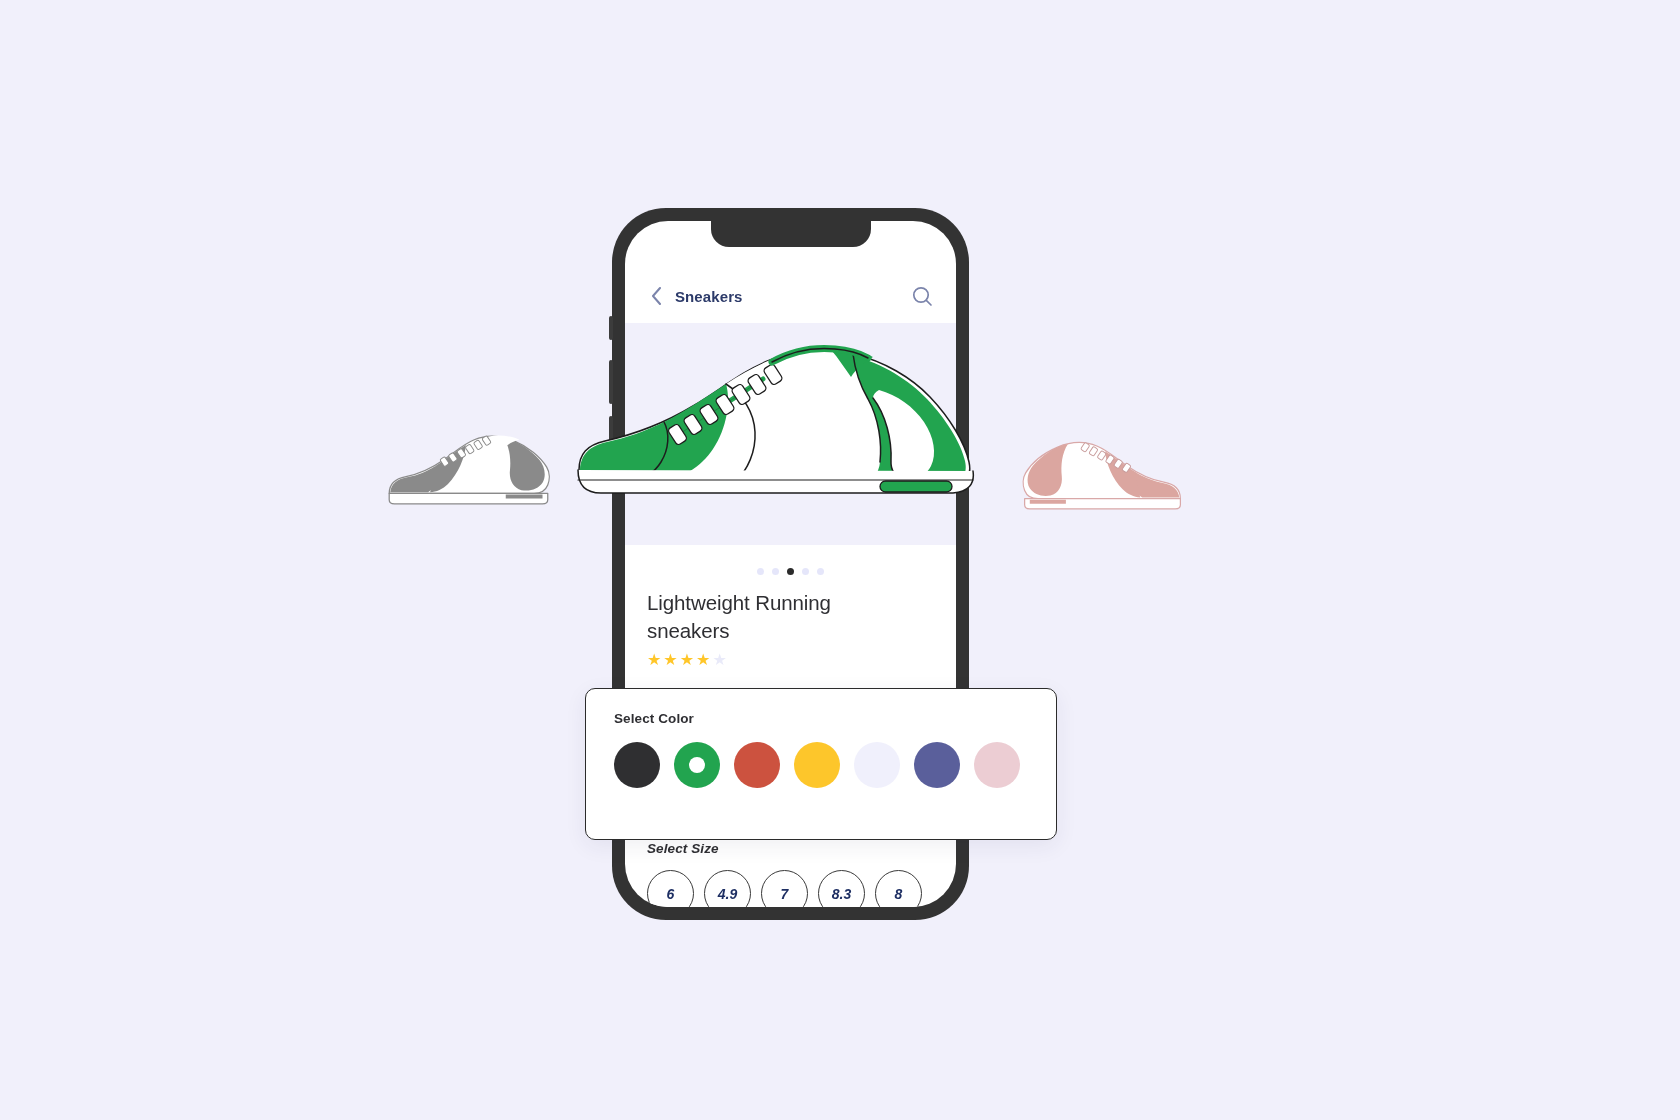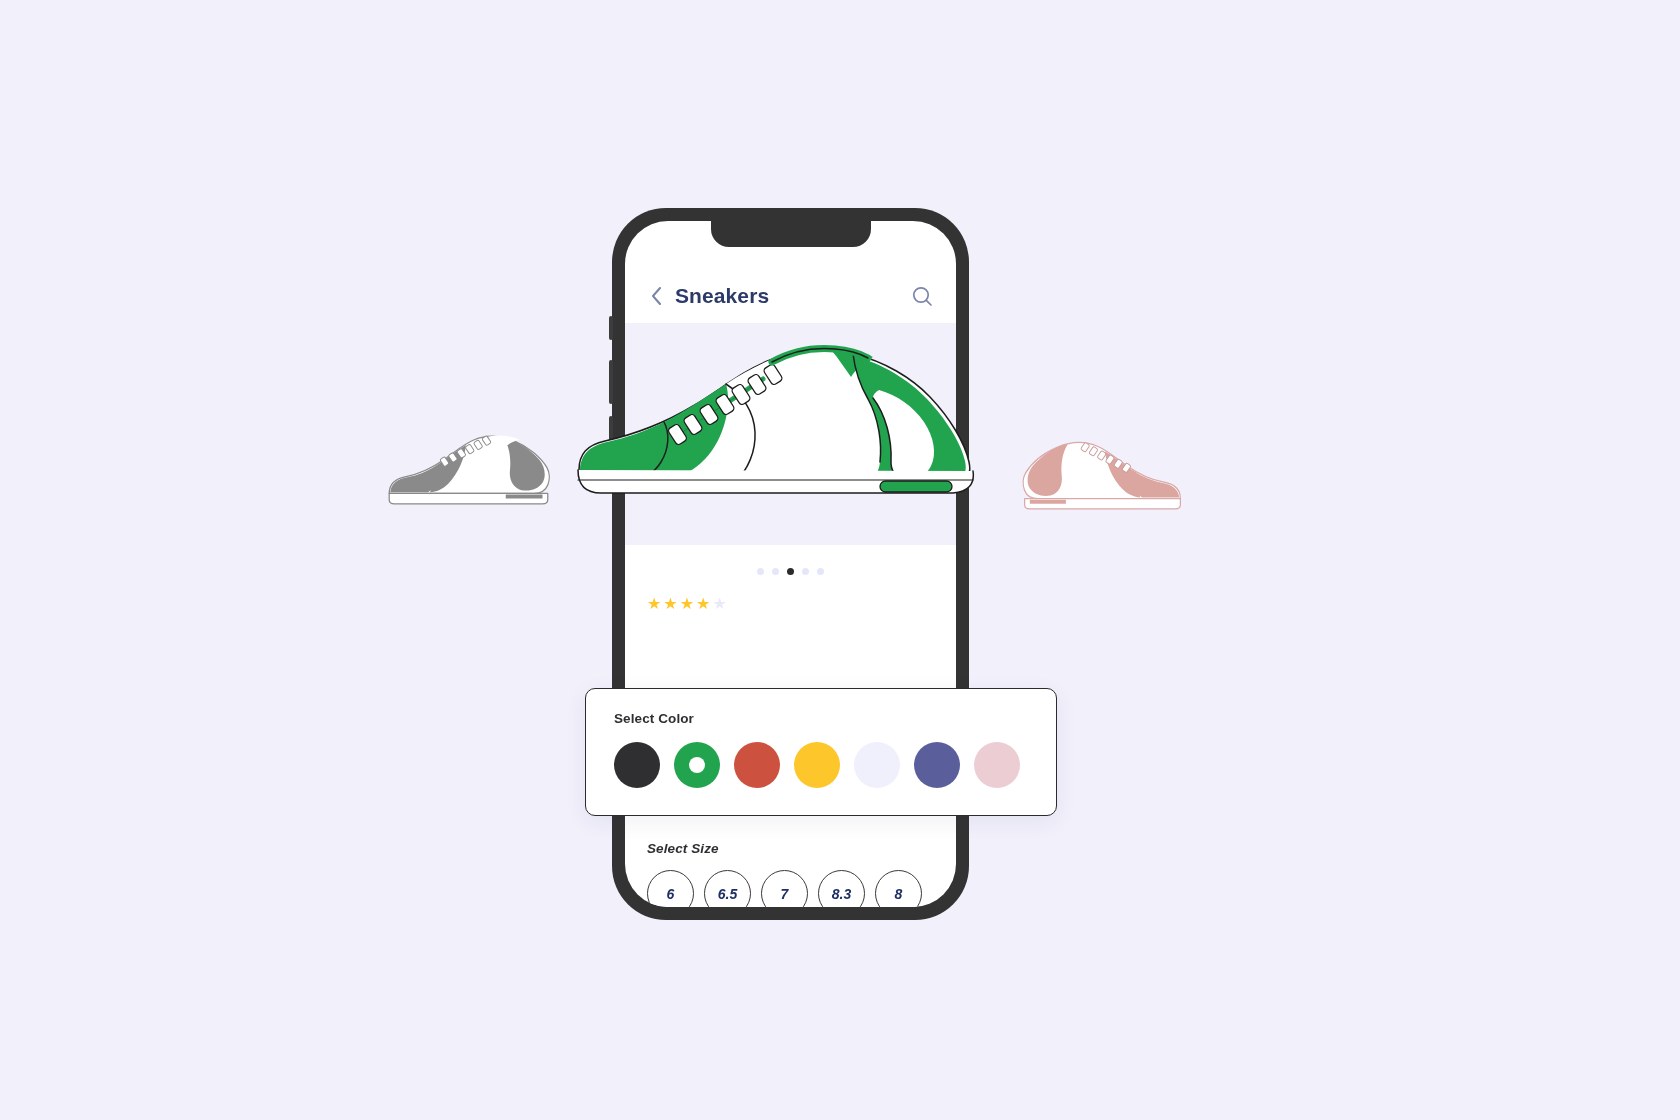--- a/index.html
+++ b/index.html
@@ -88,21 +88,21 @@
     z-index: 5;
     background: #ffffff;
   }
   .back-chevron {
     width: 18px; height: 18px;
     margin-right: 10px;
     flex: 0 0 auto;
     display: flex; align-items: center; justify-content: center;
   }
   .header-title {
-    font-size: 21px;
+    font-size: 15px;
     font-weight: bold;
     color: #2c3a69;
     letter-spacing: .1px;
   }
   .search-btn {
     margin-left: auto;
     width: 24px; height: 24px;
     display: flex; align-items: center; justify-content: center;
   }
 
@@ -166,21 +166,21 @@
   }
   .star { color: #ffc629; }
   .star.empty { color: #e9eaf9; }
 
   
   .color-card {
     position: absolute;
     left: 585px;
     top: 688px;
     width: 472px;
-    height: 128px;
+    height: 152px;
     background: #ffffff;
     border: 1.4px solid #2b2b2b;
     border-radius: 10px;
     z-index: 9;
     padding: 22px 28px 0 28px;
     box-shadow: 0 6px 22px rgba(40,40,80,.07);
   }
   .section-label {
     font-size: 13.5px;
     font-weight: bold;
@@ -318,34 +318,35 @@
 
       <div class="dots">
         <div class="dot"></div>
         <div class="dot"></div>
         <div class="dot active"></div>
         <div class="dot"></div>
         <div class="dot"></div>
       </div>
 
       <div class="product-info">
+        <div class="product-title">Lightweight Running sneakers</div>
         <div class="stars">
           <span class="star">★</span>
           <span class="star">★</span>
           <span class="star">★</span>
           <span class="star">★</span>
           <span class="star empty">★</span>
         </div>
       </div>
 
       <div class="size-block">
         <div class="section-label">Select Size</div>
         <div class="size-row">
           <div class="size-chip">6</div>
-          <div class="size-chip">6.5</div>
+          <div class="size-chip">4.9</div>
           <div class="size-chip">7</div>
           <div class="size-chip">8.3</div>
           <div class="size-chip">8</div>
         </div>
       </div>
 
     </div>
   </div>
 
   <svg class="hero-shoe" viewBox="0 0 840 352" xmlns="http://www.w3.org/2000/svg">

